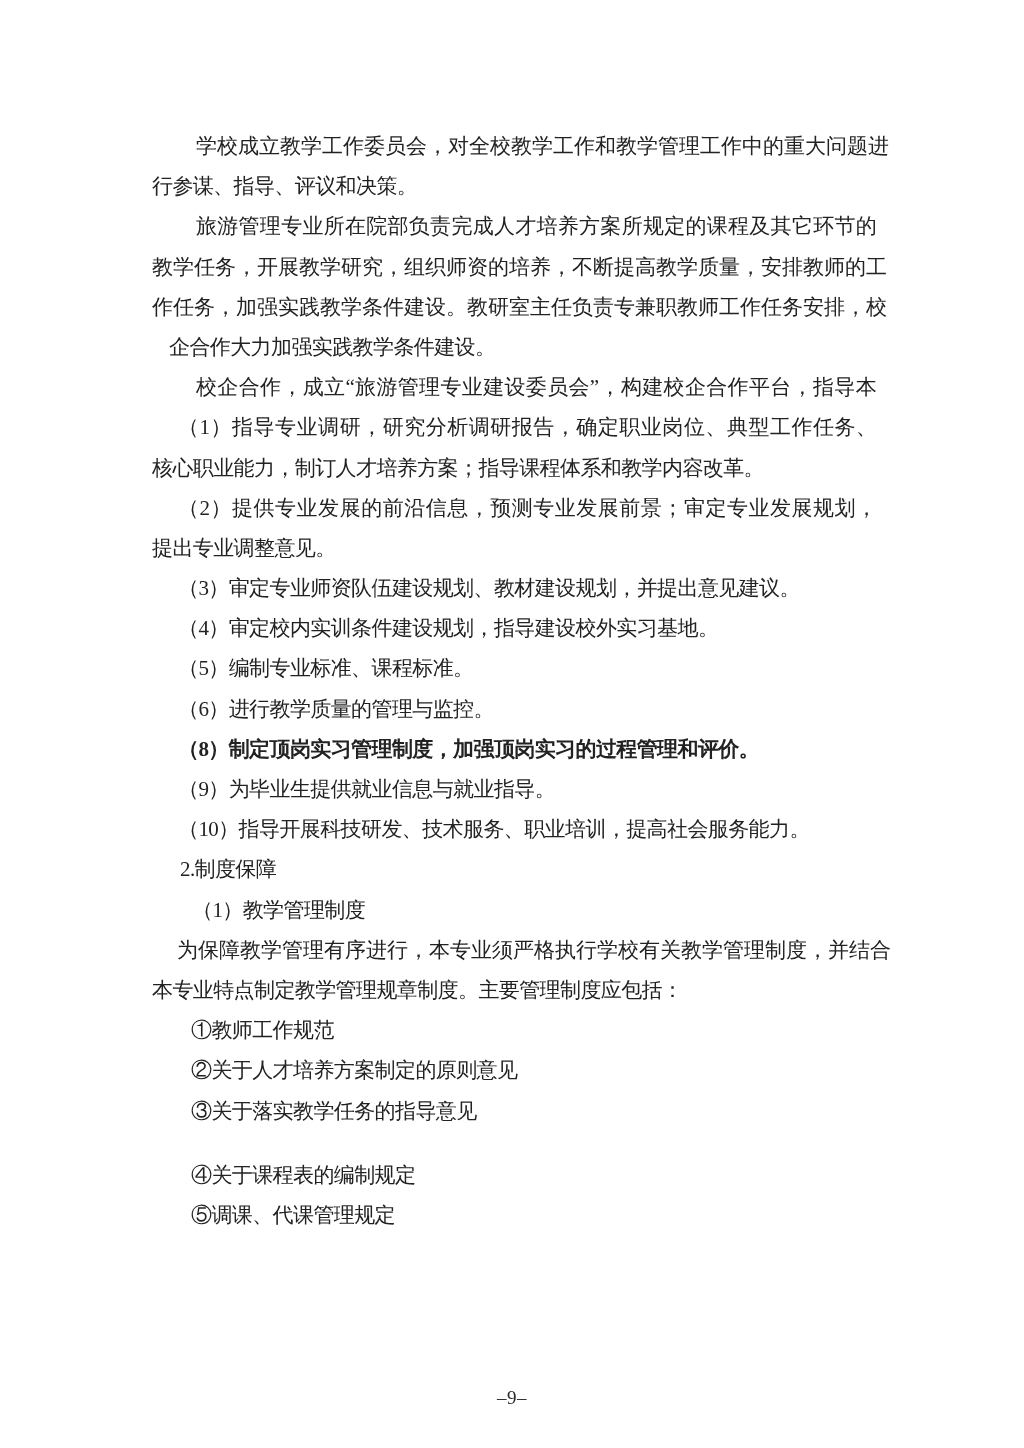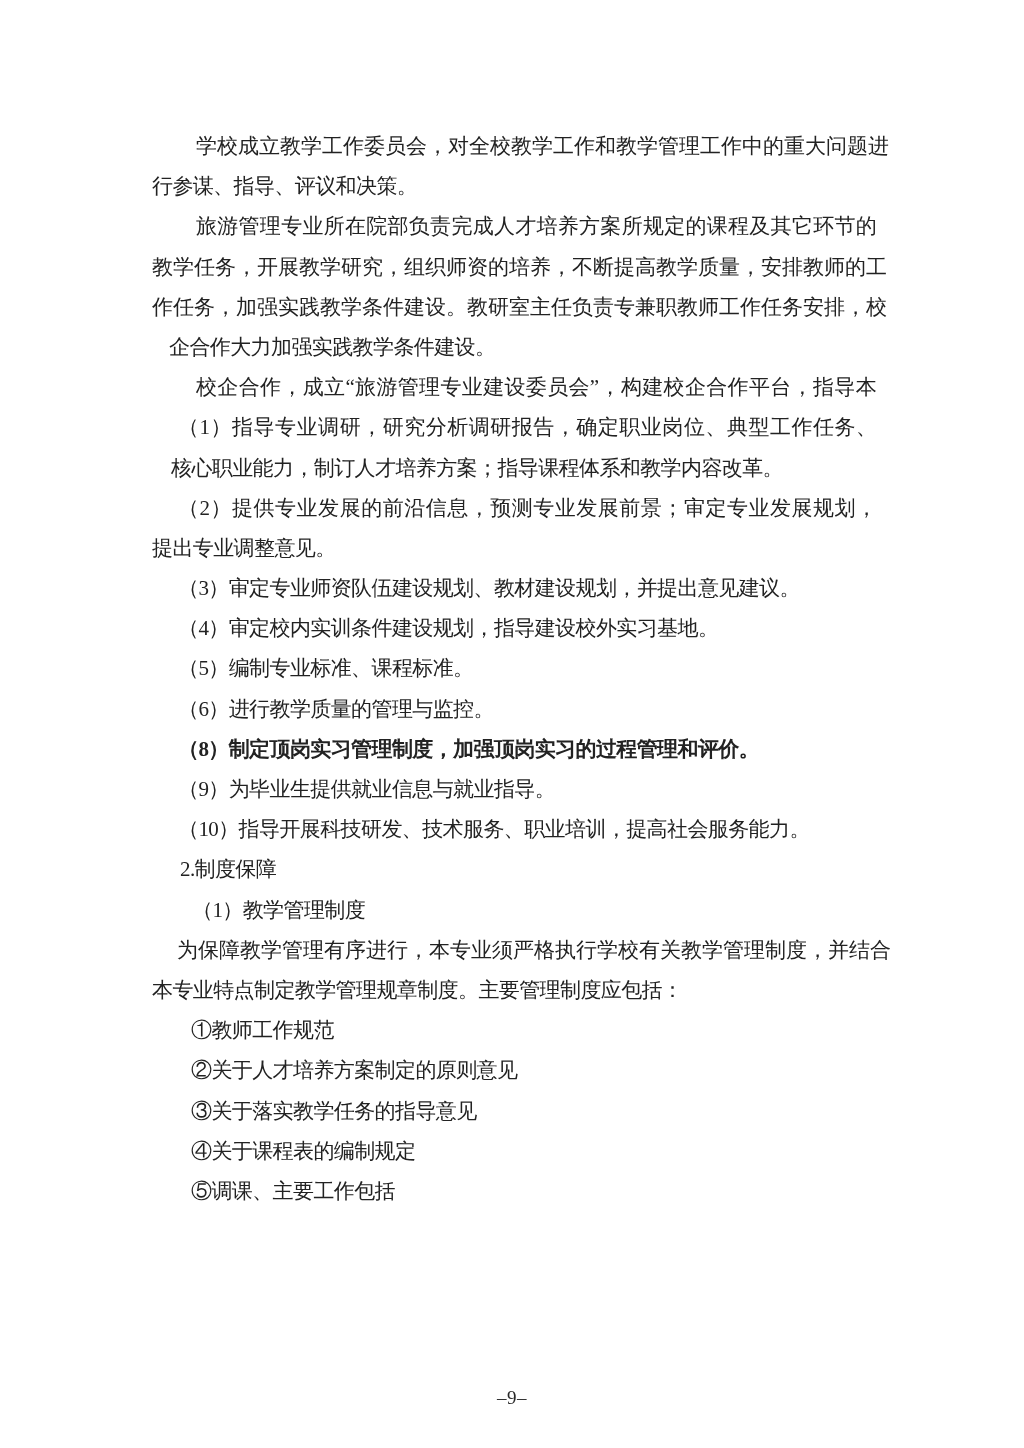--- a/index.html
+++ b/index.html
@@ -266,21 +266,21 @@
         <span>位</span>
         <span>、</span>
         <span>典</span>
         <span>型</span>
         <span>工</span>
         <span>作</span>
         <span>任</span>
         <span>务</span>
         <span>、</span>
       </div>
-      <div class="line" style="padding-left: 0px; margin-left: 19px;">核心职业能力，制订人才培养方案；指导课程体系和教学内容改革。</div>
+      <div class="line" style="padding-left: 0px;">核心职业能力，制订人才培养方案；指导课程体系和教学内容改革。</div>
       <div class="line justify" style="padding-left: 26px;">
         <span>（</span>
         <span>2</span>
         <span>）</span>
         <span>提</span>
         <span>供</span>
         <span>专</span>
         <span>业</span>
         <span>发</span>
         <span>展</span>
@@ -352,17 +352,17 @@
         <span>度</span>
         <span>，</span>
         <span>并</span>
         <span>结</span>
         <span>合</span>
       </div>
       <div class="line" style="padding-left: 0px;">本专业特点制定教学管理规章制度。主要管理制度应包括：</div>
       <div class="line" style="padding-left: 39px;">①教师工作规范</div>
       <div class="line" style="padding-left: 39px;">②关于人才培养方案制定的原则意见</div>
       <div class="line" style="padding-left: 39px;">③关于落实教学任务的指导意见</div>
-      <div class="line" style="padding-left: 39px;">④关于课程表的编制规定</div>
-      <div class="line" style="padding-left: 39px;">⑤调课、主要工作包括</div>
+      <div class="line" style="padding-left: 39px; margin-top: 24px;">④关于课程表的编制规定</div>
+      <div class="line" style="padding-left: 39px;">⑤调课、代课管理规定</div>
     </div>
   <div class="page-number">–9–</div>
 </div>
 
 </body></html>

